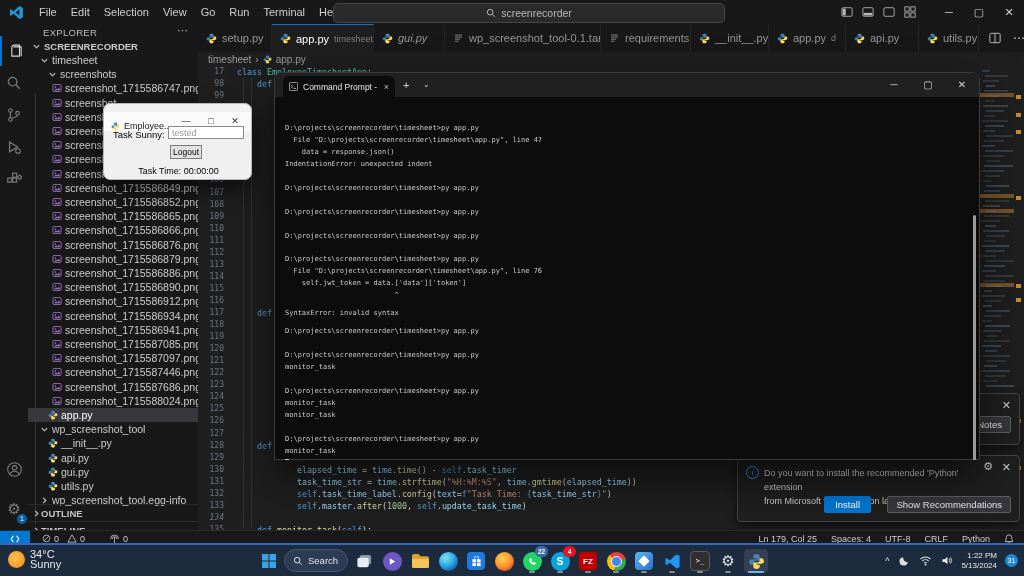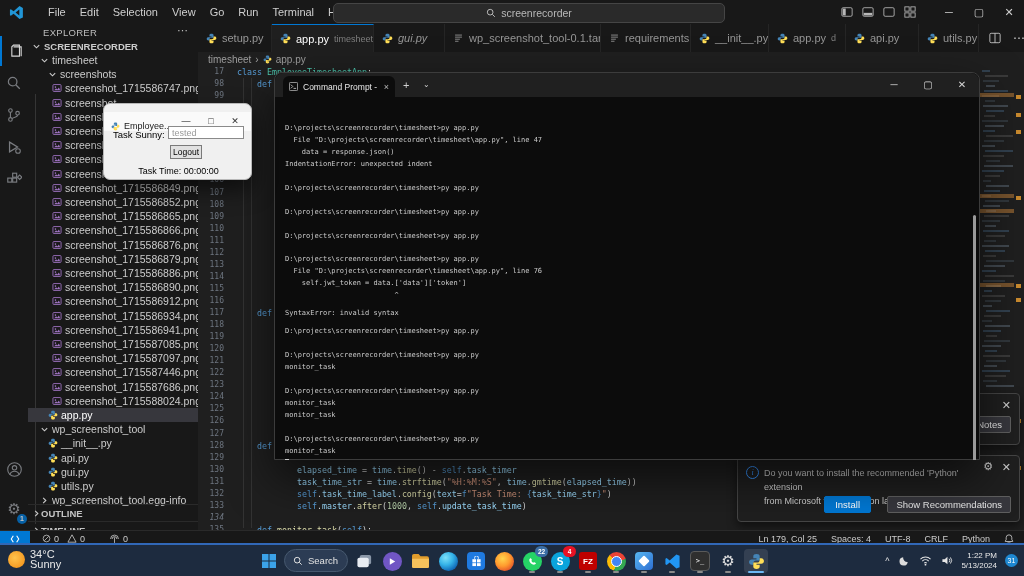--- a/index.html
+++ b/index.html
@@ -3,21 +3,21 @@
 <meta charset="utf-8">
 <style>
   html,body{margin:0;padding:0;background:#000;}
   #screen{position:relative;width:1024px;height:576px;overflow:hidden;background:#1f1f1f;
     font-family:"Liberation Sans",sans-serif;color:#ccc;-webkit-font-smoothing:antialiased;}
   .abs{position:absolute;}
   svg{display:block;}
 
   
   #titlebar{left:0;top:0;width:1024px;height:24px;background:#181818;border-bottom:1px solid #2a2a2a;display:flex;align-items:center;}
-  #menus{display:flex;margin-left:17px;}
+  #menus{display:flex;margin-left:8px;}
   #menus .menu{padding:0 7px;font-size:11px;color:#cfcfcf;line-height:24px;cursor:default;}
   .navarrow{color:#bdbdbd;font-size:12px;padding:0 6px;}
   #cmdcenter{position:absolute;left:333px;top:3px;width:390px;height:18px;background:#2a2a2a;border:1px solid #454545;border-radius:5px;
     display:flex;align-items:center;justify-content:center;color:#b8b8b8;font-size:10.5px;gap:5px;}
   #layoutbtns{position:absolute;right:108px;top:0;height:24px;display:flex;align-items:center;gap:9px;}
   #wincontrols{position:absolute;right:0;top:0;height:24px;display:flex;}
   #wincontrols .wc{width:30px;text-align:center;line-height:24px;font-size:11px;color:#cfcfcf;}
 
   
   #activitybar{left:0;top:24px;width:28px;height:506px;background:#181818;border-right:1px solid #2a2a2a;}

